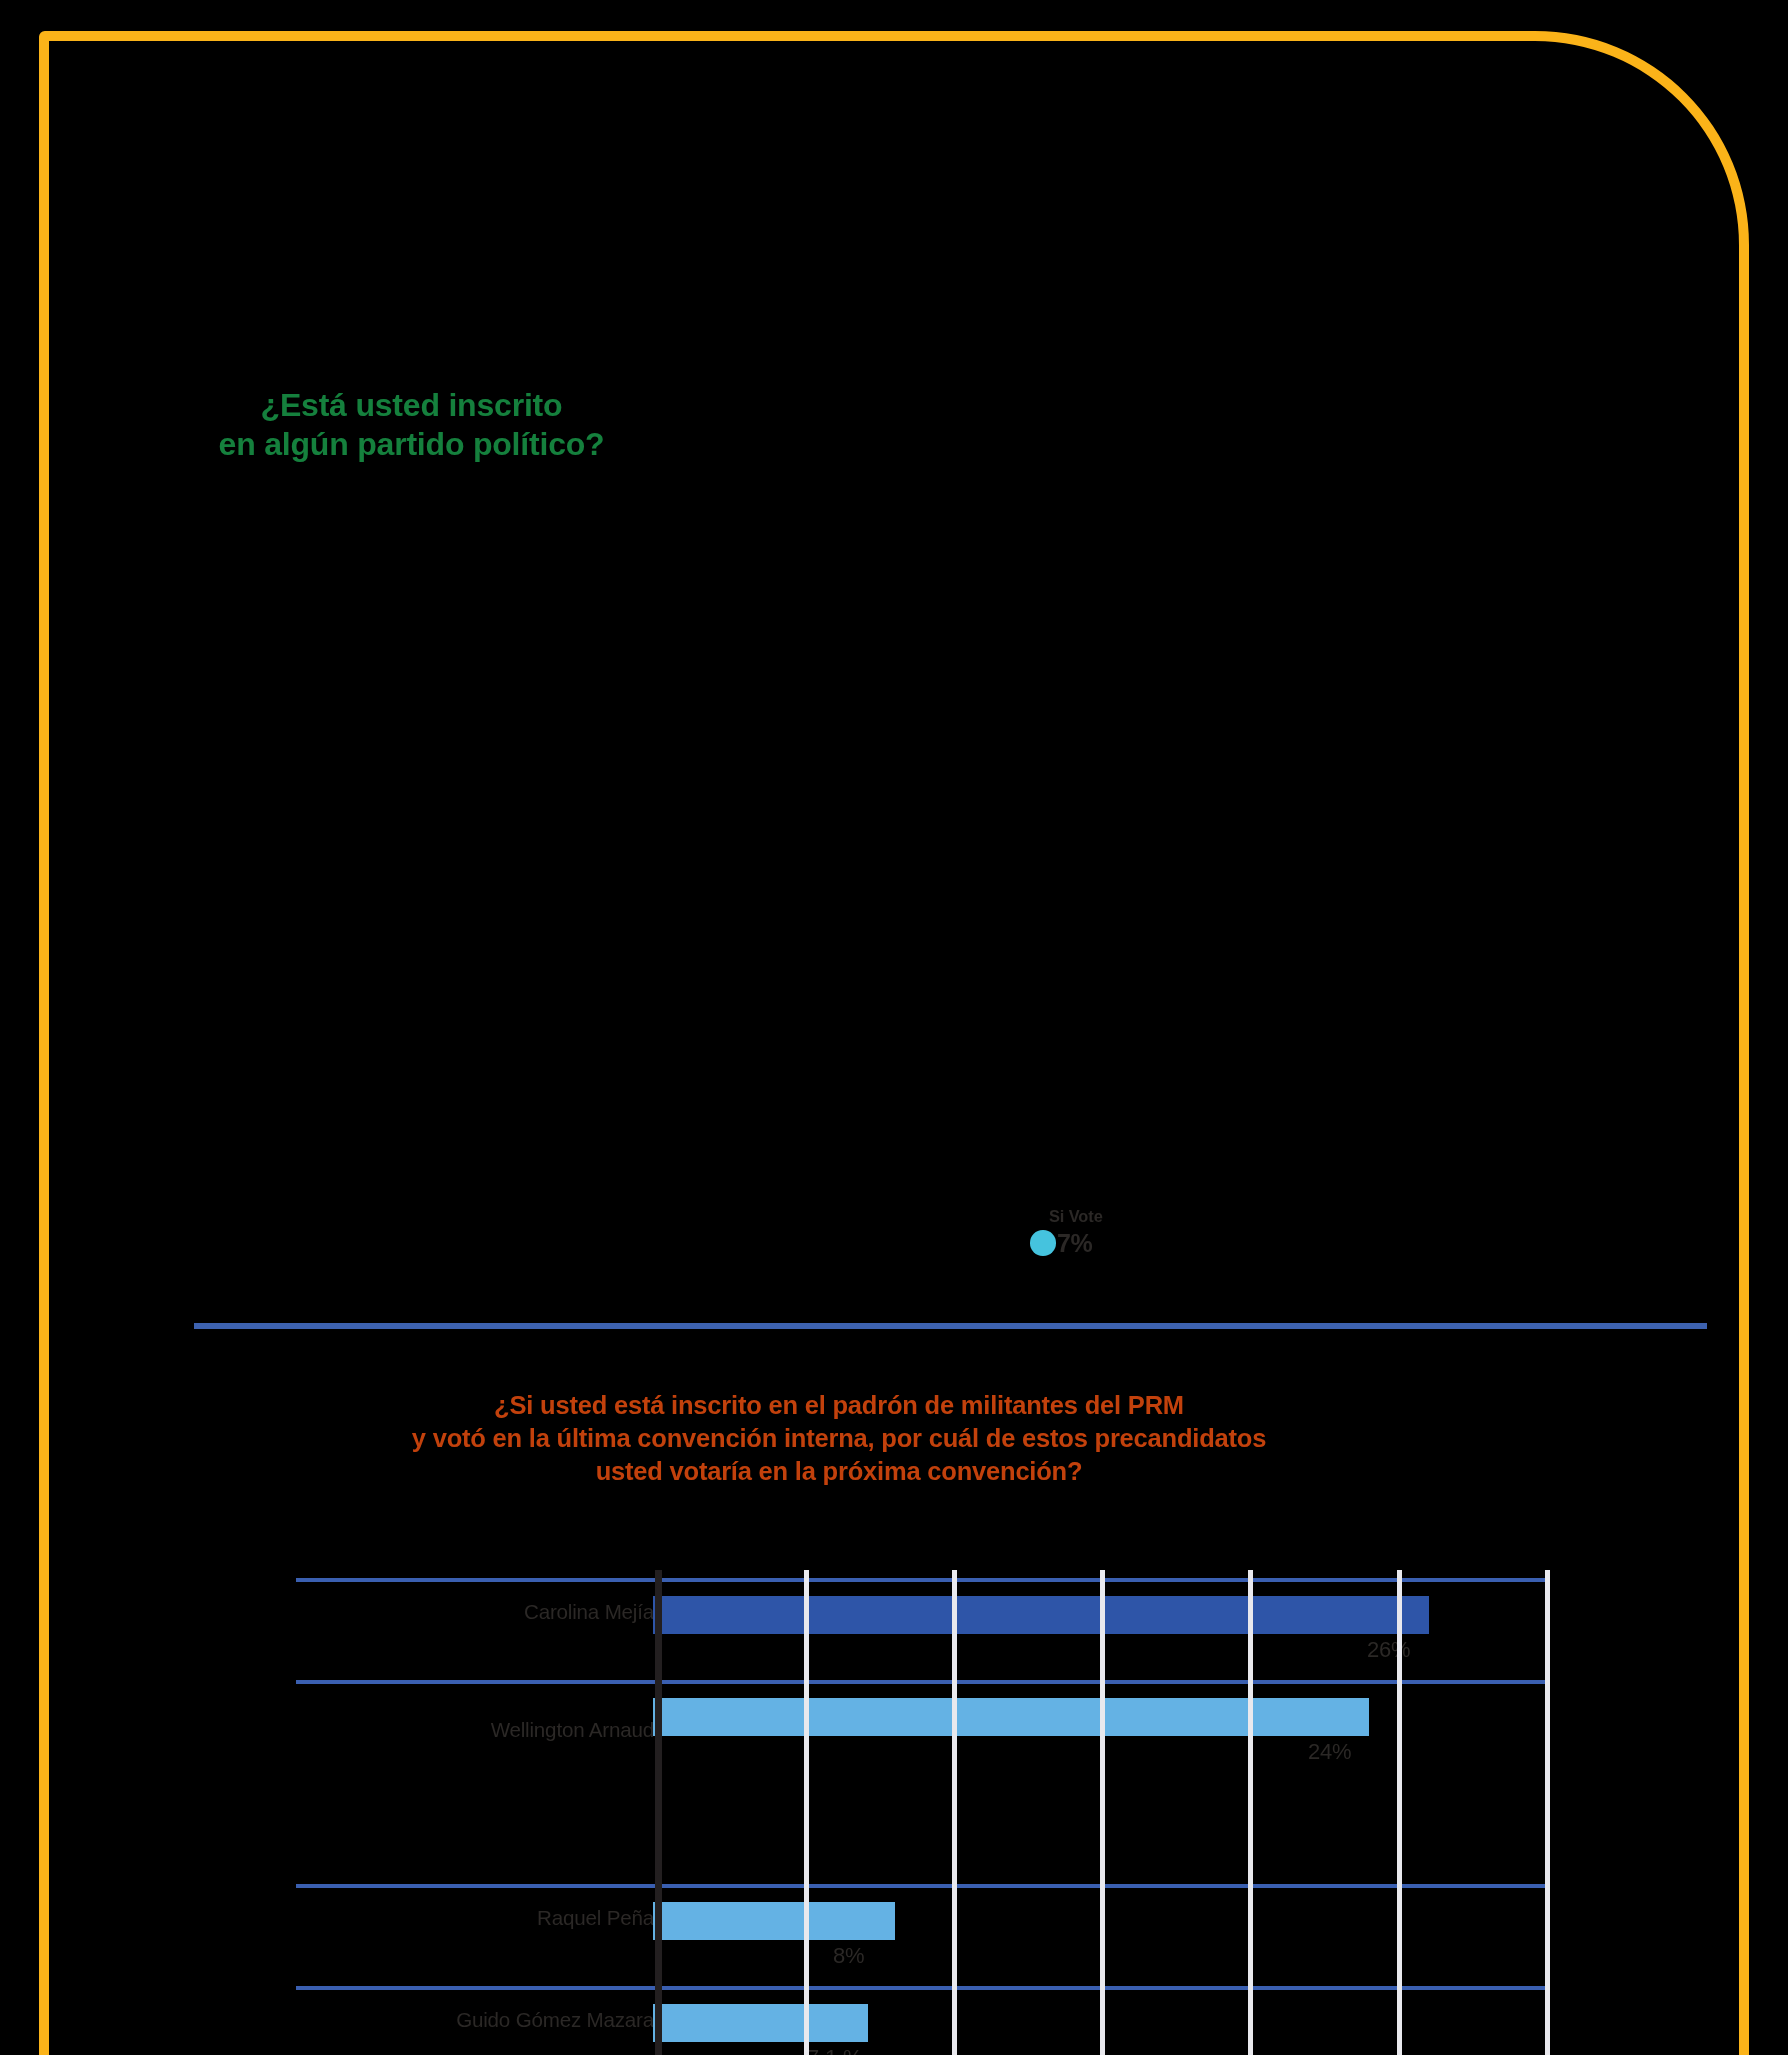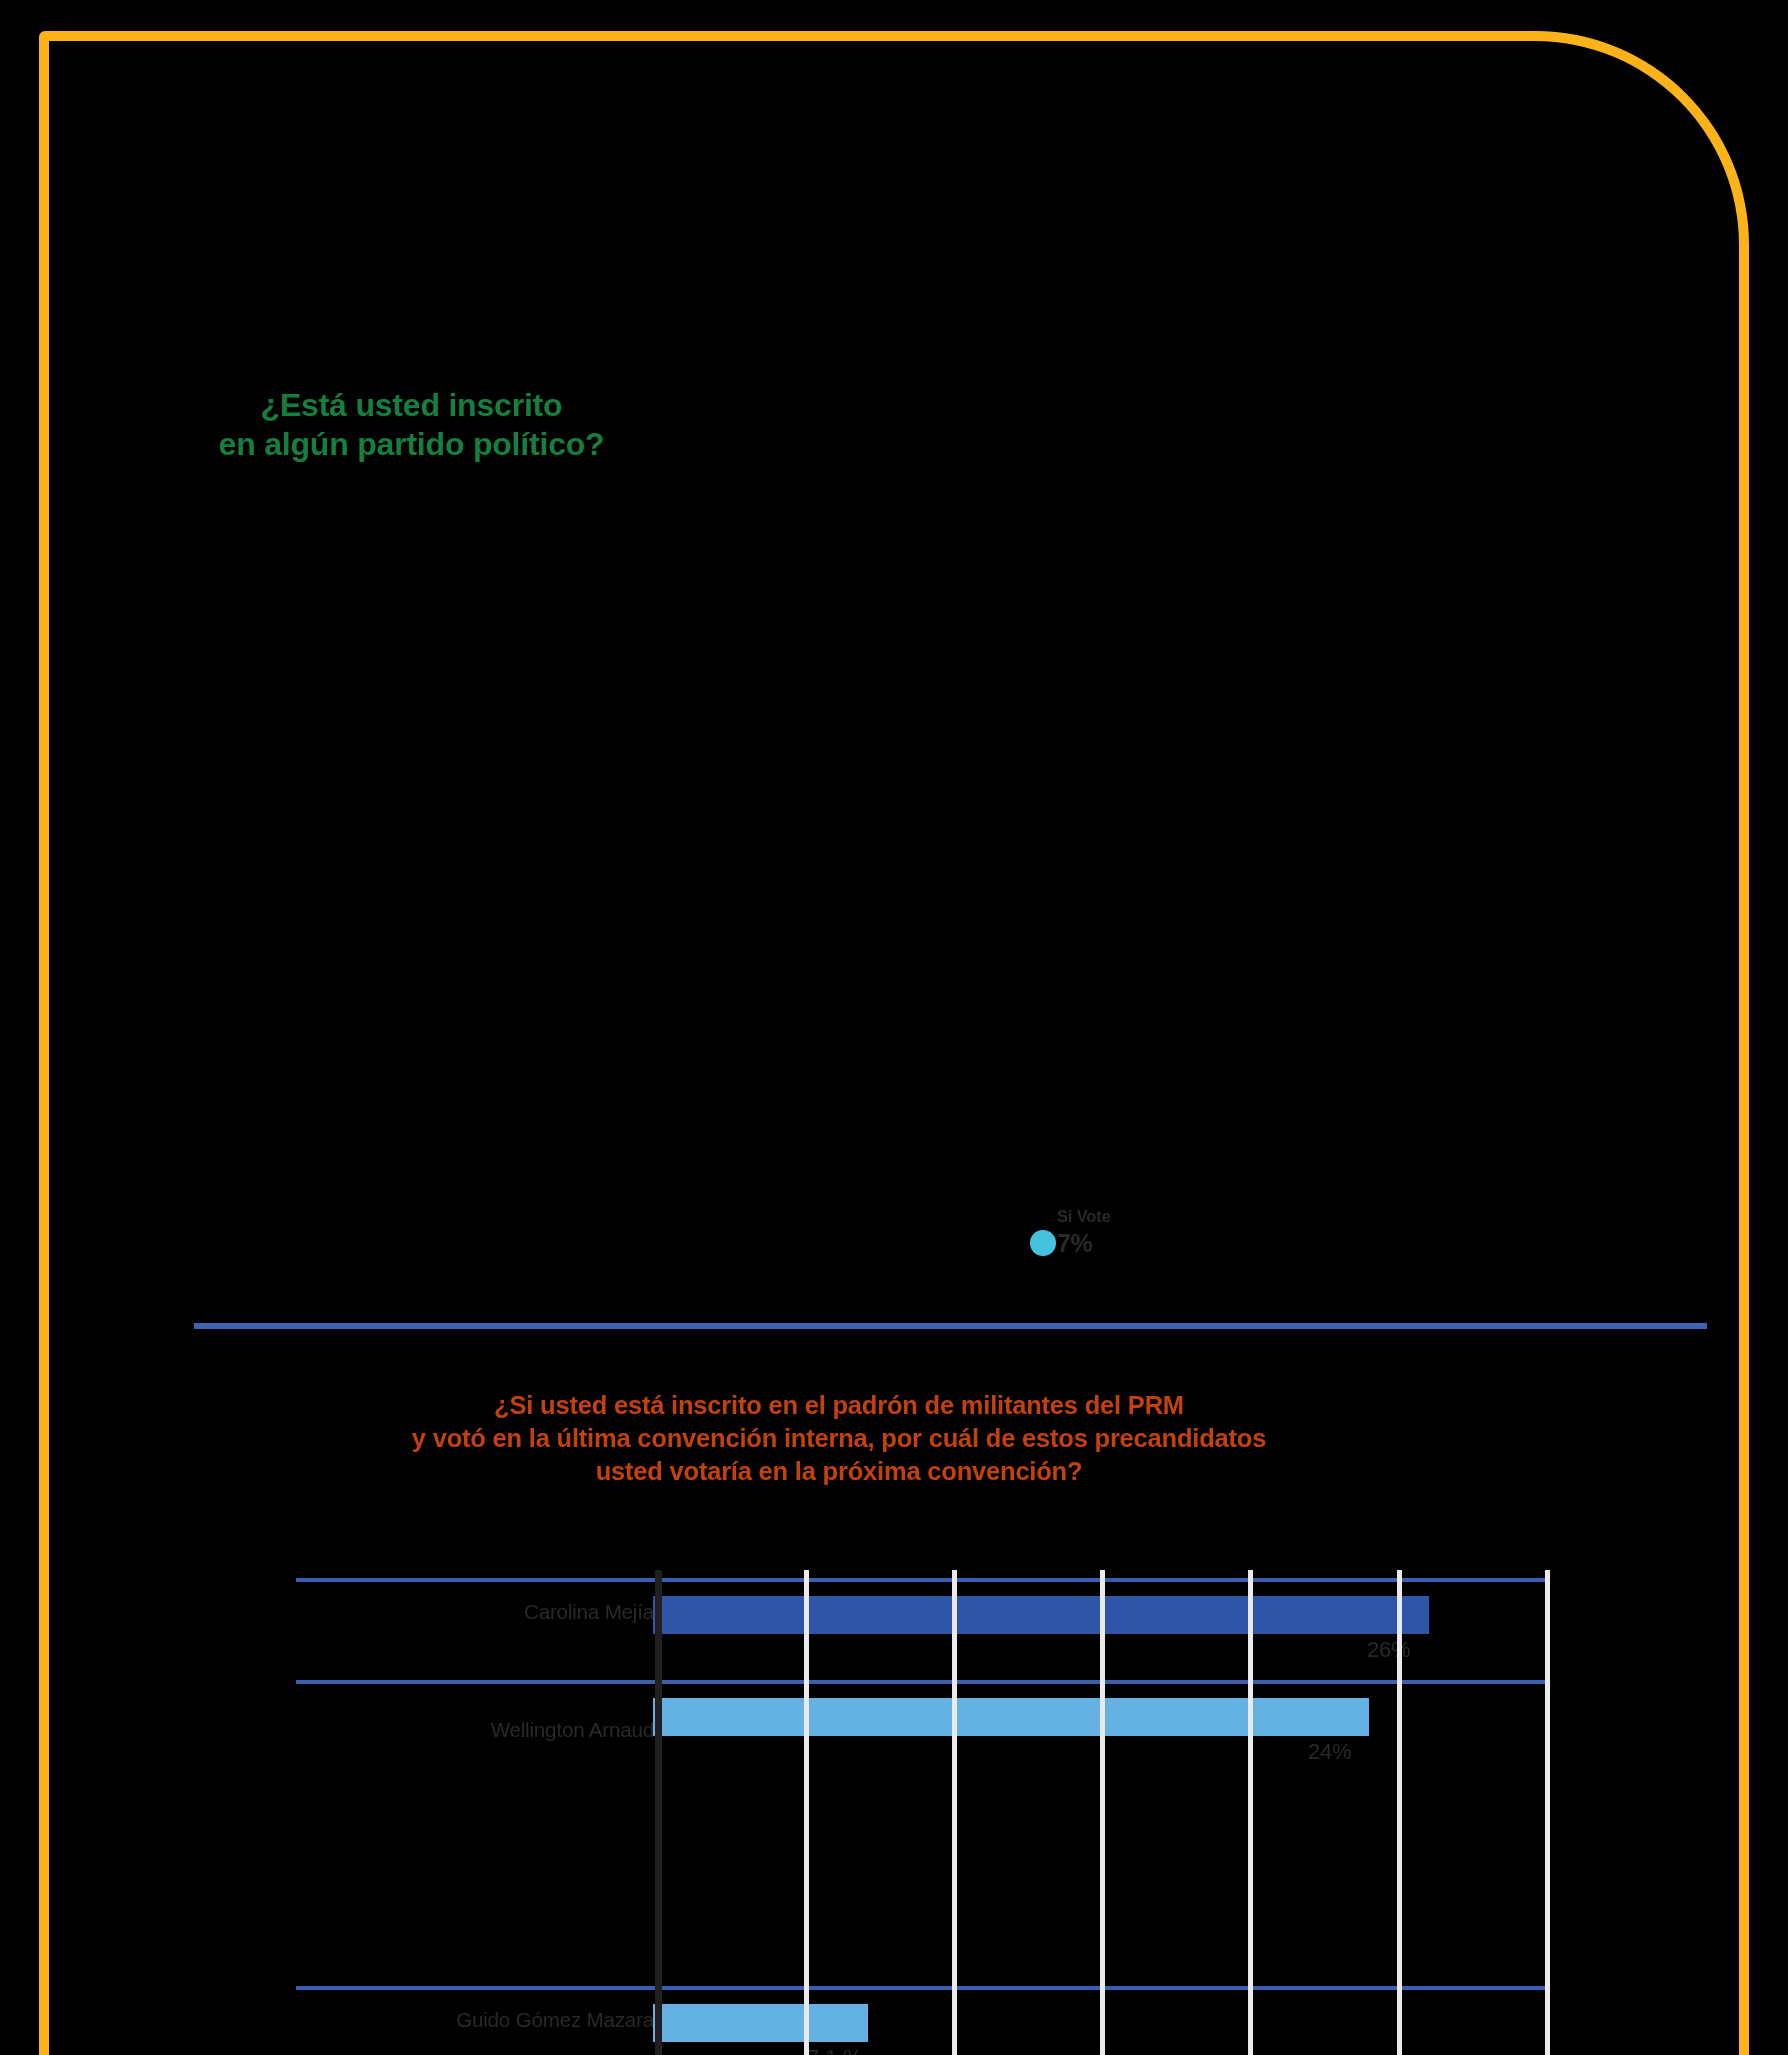--- a/index.html
+++ b/index.html
@@ -35,21 +35,21 @@
     letter-spacing:-0.2px;
     white-space:pre-line;
   }
   
   #donut-callout{
     position:absolute;left:1030px;top:1207px;
     display:flex;flex-direction:column;align-items:flex-start;
   }
   #donut-label{
     color:#2b2826;font-size:16.4px;font-weight:bold;
-    margin-left:27px;letter-spacing:-0.1px;
+    margin-left:19px;letter-spacing:-0.1px;
   }
   #donut-row{display:flex;align-items:center;margin-top:2.5px;}
   #donut-dot{
     width:25.5px;height:25.5px;border-radius:50%;
     background:#45C3DE;flex:none;
   }
   #donut-value{
     color:#2b2826;font-size:25px;font-weight:bold;margin-left:1.6px;letter-spacing:-0.4px;
   }
   
@@ -135,20 +135,27 @@
       <div class="bar dark" style="top: 34px; width: 771px;"></div>
       <div class="val-label" style="top: 75px; left: 1367px;">26%</div>
     </div>
     <div class="row" style="top: 102px;">
       <div class="rowsep" style="top: 15.6px;"></div>
       <div class="cat-label" style="top: 38px; margin-top: 16px;">Wellington Arnaud</div>
       <div class="bar-tick light" style="top: 34px;"></div>
       <div class="bar light" style="top: 34px; width: 711px;"></div>
       <div class="val-label" style="top: 75px; left: 1308px;">24%</div>
     </div>
+    <div class="row" style="top: 306px;">
+      <div class="rowsep" style="top: 15.6px;"></div>
+      <div class="cat-label" style="top: 38px;">Raquel Peña</div>
+      <div class="bar-tick light" style="top: 34px;"></div>
+      <div class="bar light" style="top: 34px; width: 237px;"></div>
+      <div class="val-label" style="top: 75px; left: 833px;">8%</div>
+    </div>
     <div class="row" style="top: 408px;">
       <div class="rowsep" style="top: 15.6px;"></div>
       <div class="cat-label" style="top: 38px; margin-left: 23px;">Guido Gómez Mazara</div>
       <div class="bar-tick light" style="top: 34px;"></div>
       <div class="bar light" style="top: 34px; width: 210px;"></div>
       <div class="val-label" style="top: 75px; left: 807px;">7.1 %</div>
     </div>
   </div>
 <div id="axis-line"></div>
 

